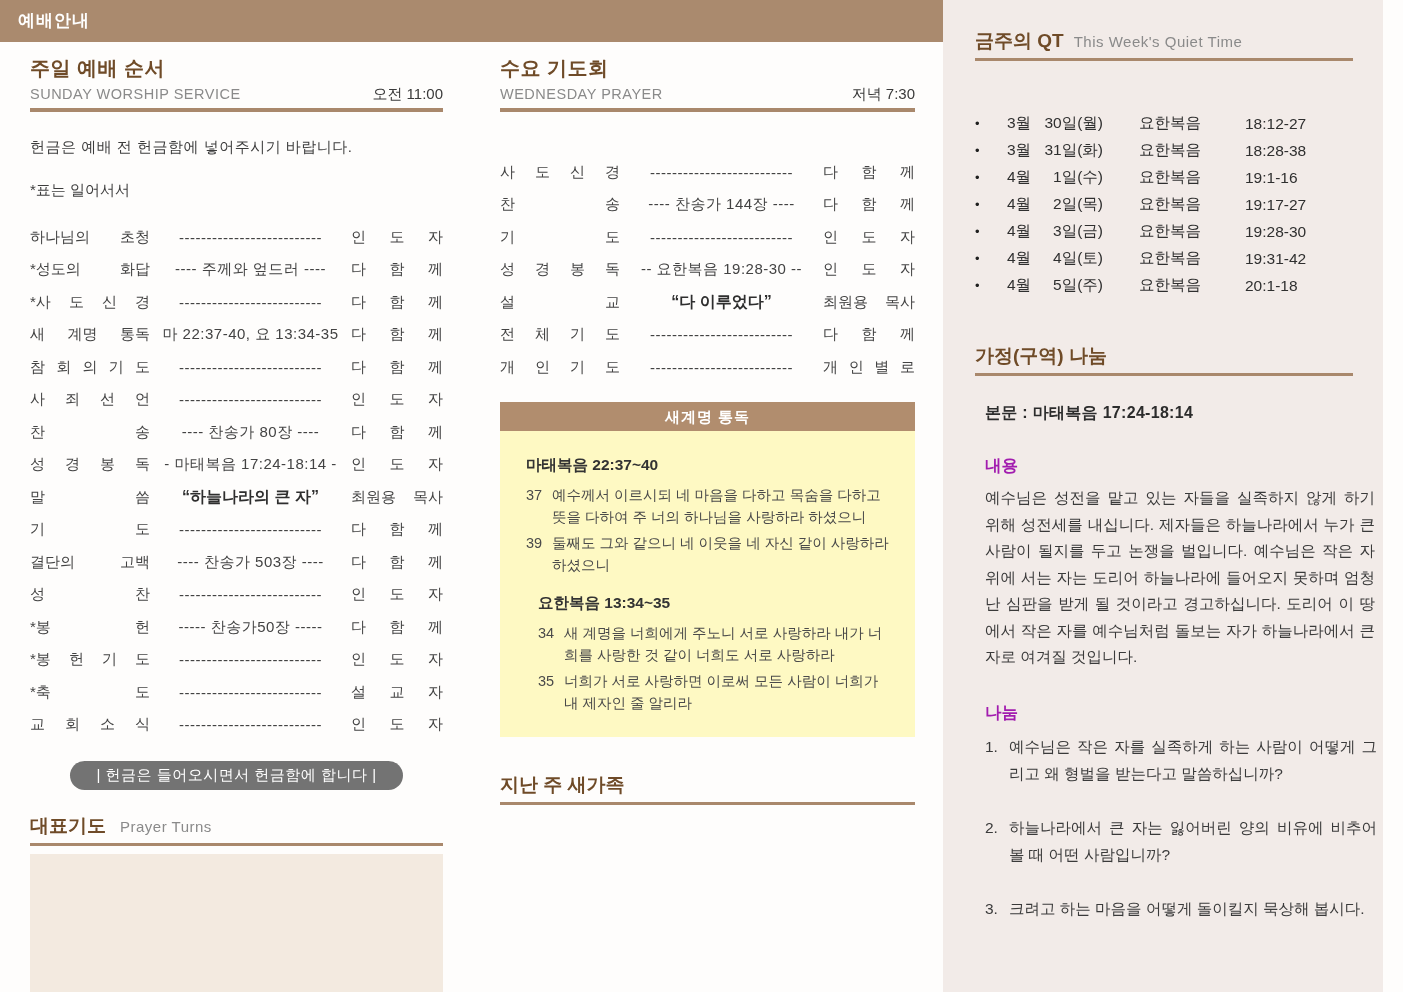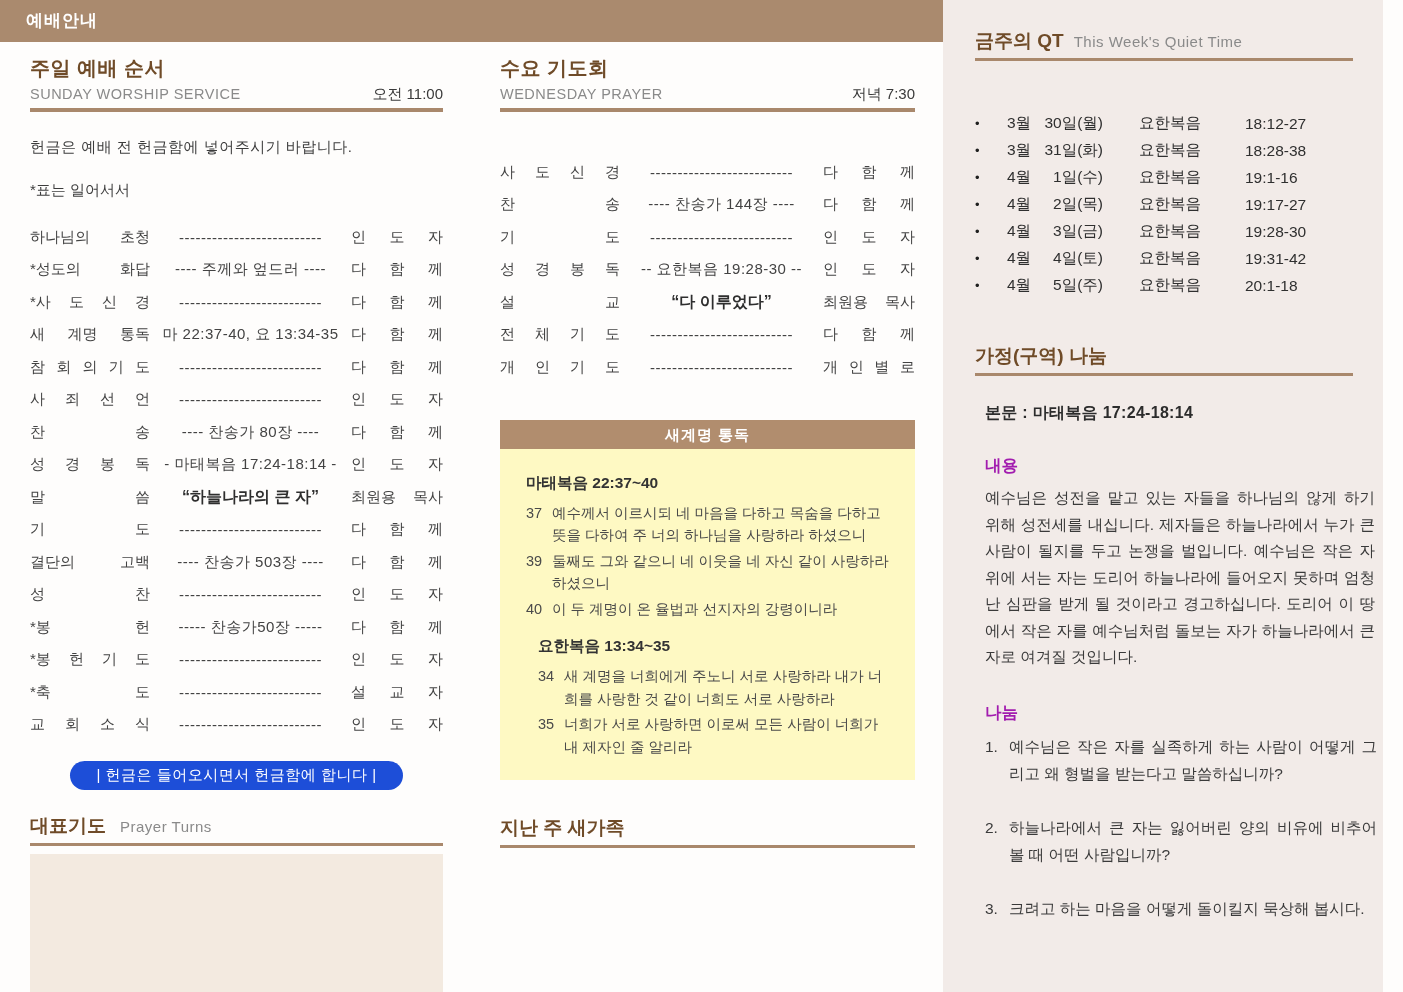--- a/index.html
+++ b/index.html
@@ -2,21 +2,21 @@
 <html><head>
 <meta charset="utf-8">
 <style>
   * { margin:0; padding:0; box-sizing:border-box; }
   html,body { background:#ffffff; }
   body { font-family:"Liberation Sans","DejaVu Sans",sans-serif; }
   .page { position:relative; width:1403px; height:992px; background:#fefdfc; overflow:hidden; }
 
   
   .banner { position:absolute; left:0; top:0; width:943px; height:42px; background:#aa8a6e;
-            color:#ffffff; font-size:17px; font-weight:bold; line-height:42px; padding-left:26px; letter-spacing:1px; }
+            color:#ffffff; font-size:17px; font-weight:bold; line-height:42px; padding-left:18px; letter-spacing:1px; }
 
   
   .col-left  { position:absolute; left:30px;  top:55px; width:413px; }
   .col-mid   { position:absolute; left:500px; top:55px; width:415px; }
   .col-right { position:absolute; left:943px; top:0; width:440px; height:992px;
                background:#f2ebe8; padding:28px 30px 0 32px; }
 
   
   .sec-head .row1 { font-size:20px; font-weight:bold; color:#6f4b28; letter-spacing:0.5px; }
   .sec-subrow { display:flex; justify-content:space-between; align-items:baseline; margin-top:3px; }
@@ -33,30 +33,30 @@
   .notice { margin-top:26px; text-align:left; font-size:15px; color:#3c3c3c; letter-spacing:0.5px; }
   .legend { margin-top:24px; font-size:15px; color:#3c3c3c; }
   .wrows { margin-top:21px; }
   .wrow { display:flex; align-items:center; height:32.5px; font-size:15px; color:#434343; }
   .wlabel { width:120px; text-align:justify; text-align-last:justify; white-space:normal; flex-shrink:0; }
   .wmid { flex:1; text-align:center; padding:0 6px; letter-spacing:0.5px; white-space:nowrap; overflow:hidden; }
   .wmid.bold { font-weight:bold; font-size:16px; color:#2e2e2e; letter-spacing:0; }
   .wright { width:92px; text-align:justify; text-align-last:justify; flex-shrink:0; }
 
   .pill-wrap { margin-top:20px; text-align:center; }
-  .pill { display:inline-block; background:#1d4ed8; color:#ffffff; font-size:15px;
+  .pill { display:inline-block; background:#737373; color:#ffffff; font-size:15px;
           padding:5px 26px; border-radius:15px; letter-spacing:0.5px; }
 
   .prayer-head { margin-top:23px;gap:14px; }
   .prayer-box { margin-top:8px; height:170px; background:#f3eae0; }
 
   
   .wrows.mid-rows { margin-top:44px; }
 
-  .tongdok { margin-top:36px; }
+  .tongdok { margin-top:18px; }
   .tong-bar { height:29px; background:#b18d6e; color:#ffffff; text-align:center;
               line-height:29px; font-size:15px; font-weight:bold; letter-spacing:1px; }
   .tong-body { background:#fef9c3; padding:18px 26px 22px 26px; }
   .tong-ref { font-weight:bold; font-size:15.5px; color:#333333; margin:6px 0 8px 0; }
   .tong-sec.indent .tong-ref, .tong-sec.indent .verse { margin-left:12px; }
   .tong-sec + .tong-sec { margin-top:16px; }
   .verse { display:flex; font-size:14.5px; color:#4a4a4a; line-height:22.5px; margin-top:3px; }
   .vnum { width:26px; flex-shrink:0; }
   .vtext { flex:1; }
 
@@ -247,24 +247,20 @@
           <div class="tong-sec">
       <div class="tong-ref">마태복음 22:37~40</div>
       <div class="verse">
         <span class="vnum">37</span>
         <span class="vtext">예수께서 이르시되 네 마음을 다하고 목숨을 다하고 뜻을 다하여 주 너의 하나님을 사랑하라 하셨으니</span>
       </div>
             <div class="verse">
         <span class="vnum">39</span>
         <span class="vtext">둘째도 그와 같으니 네 이웃을 네 자신 같이 사랑하라 하셨으니</span>
       </div>
-            <div class="verse">
-        <span class="vnum">40</span>
-        <span class="vtext">이 두 계명이 온 율법과 선지자의 강령이니라</span>
-      </div>
     </div>
           <div class="tong-sec indent">
       <div class="tong-ref">요한복음 13:34~35</div>
       <div class="verse">
         <span class="vnum">34</span>
         <span class="vtext">새 계명을 너희에게 주노니 서로 사랑하라 내가 너희를 사랑한 것 같이 너희도 서로 사랑하라</span>
       </div>
             <div class="verse">
         <span class="vnum">35</span>
         <span class="vtext">너희가 서로 사랑하면 이로써 모든 사람이 너희가 내 제자인 줄 알리라</span>
@@ -338,21 +334,21 @@
     </div>
       </div>
 
     <div class="sharing-head inline-head">
       <span class="sec-title">가정(구역) 나눔</span>
     </div>
     <div class="rule thin"></div>
 
     <div class="sh-scripture">본문 : 마태복음 17:24-18:14</div>
     <div class="sh-h">내용</div>
-    <div class="sh-para">예수님은 성전을 맡고 있는 자들을 하나님의 않게 하기 위해 성전세를 내십니다. 제자들은 하늘나라에서 누가 큰 사람이 될지를 두고 논쟁을 벌입니다. 예수님은 작은 자 위에 서는 자는 도리어 하늘나라에 들어오지 못하며 엄청난 심판을 받게 될 것이라고 경고하십니다. 도리어 이 땅에서 작은 자를 예수님처럼 돌보는 자가 하늘나라에서 큰 자로 여겨질 것입니다.</div>
+    <div class="sh-para">예수님은 성전을 맡고 있는 자들을 실족하지 않게 하기 위해 성전세를 내십니다. 제자들은 하늘나라에서 누가 큰 사람이 될지를 두고 논쟁을 벌입니다. 예수님은 작은 자 위에 서는 자는 도리어 하늘나라에 들어오지 못하며 엄청난 심판을 받게 될 것이라고 경고하십니다. 도리어 이 땅에서 작은 자를 예수님처럼 돌보는 자가 하늘나라에서 큰 자로 여겨질 것입니다.</div>
     <div class="sh-h">나눔</div>
     <div class="sh-questions">
         <div class="sh-q">
       <span class="sh-qnum">1.</span>
       <span class="sh-qtext">예수님은 작은 자를 실족하게 하는 사람이 어떻게 그리고 왜 형벌을 받는다고 말씀하십니까?</span>
     </div>
         <div class="sh-q">
       <span class="sh-qnum">2.</span>
       <span class="sh-qtext">하늘나라에서 큰 자는 잃어버린 양의 비유에 비추어 볼 때 어떤 사람입니까?</span>
     </div>

